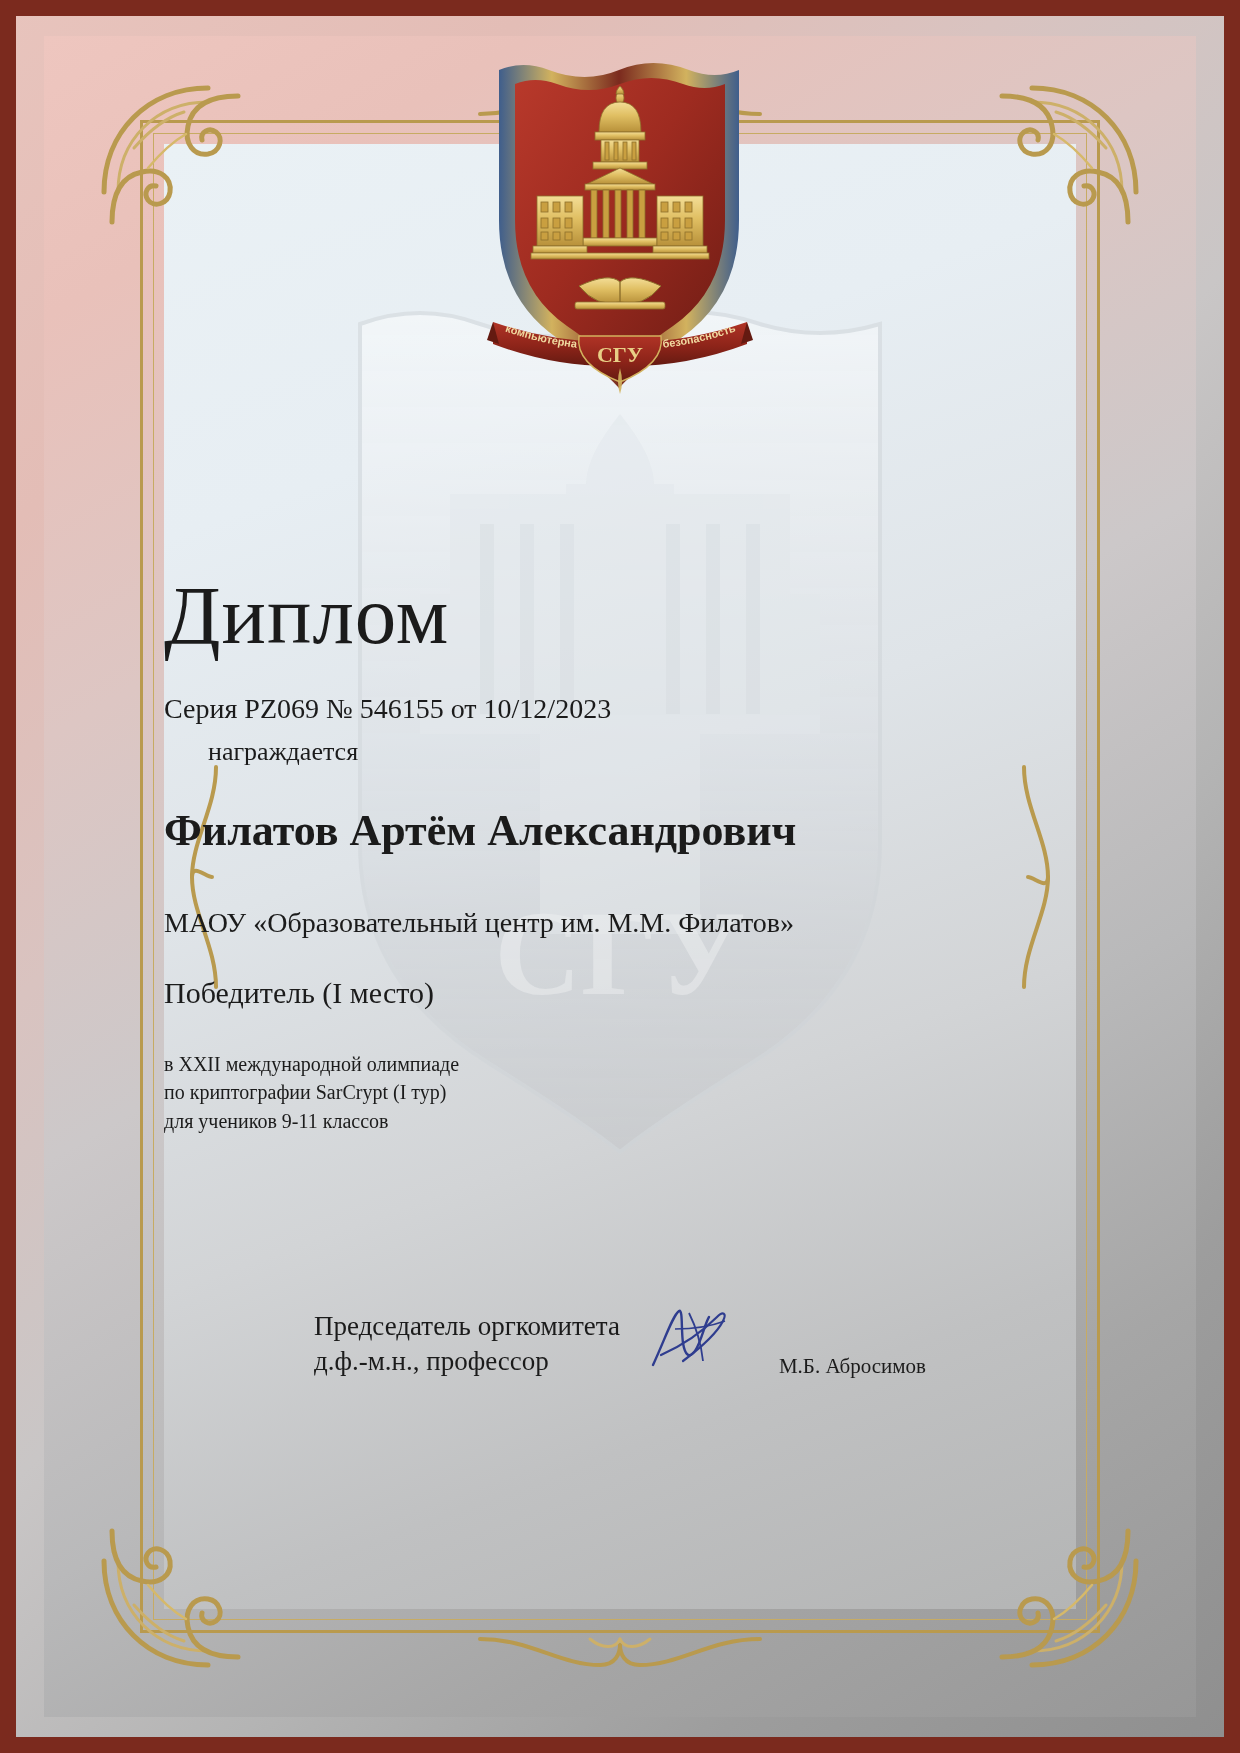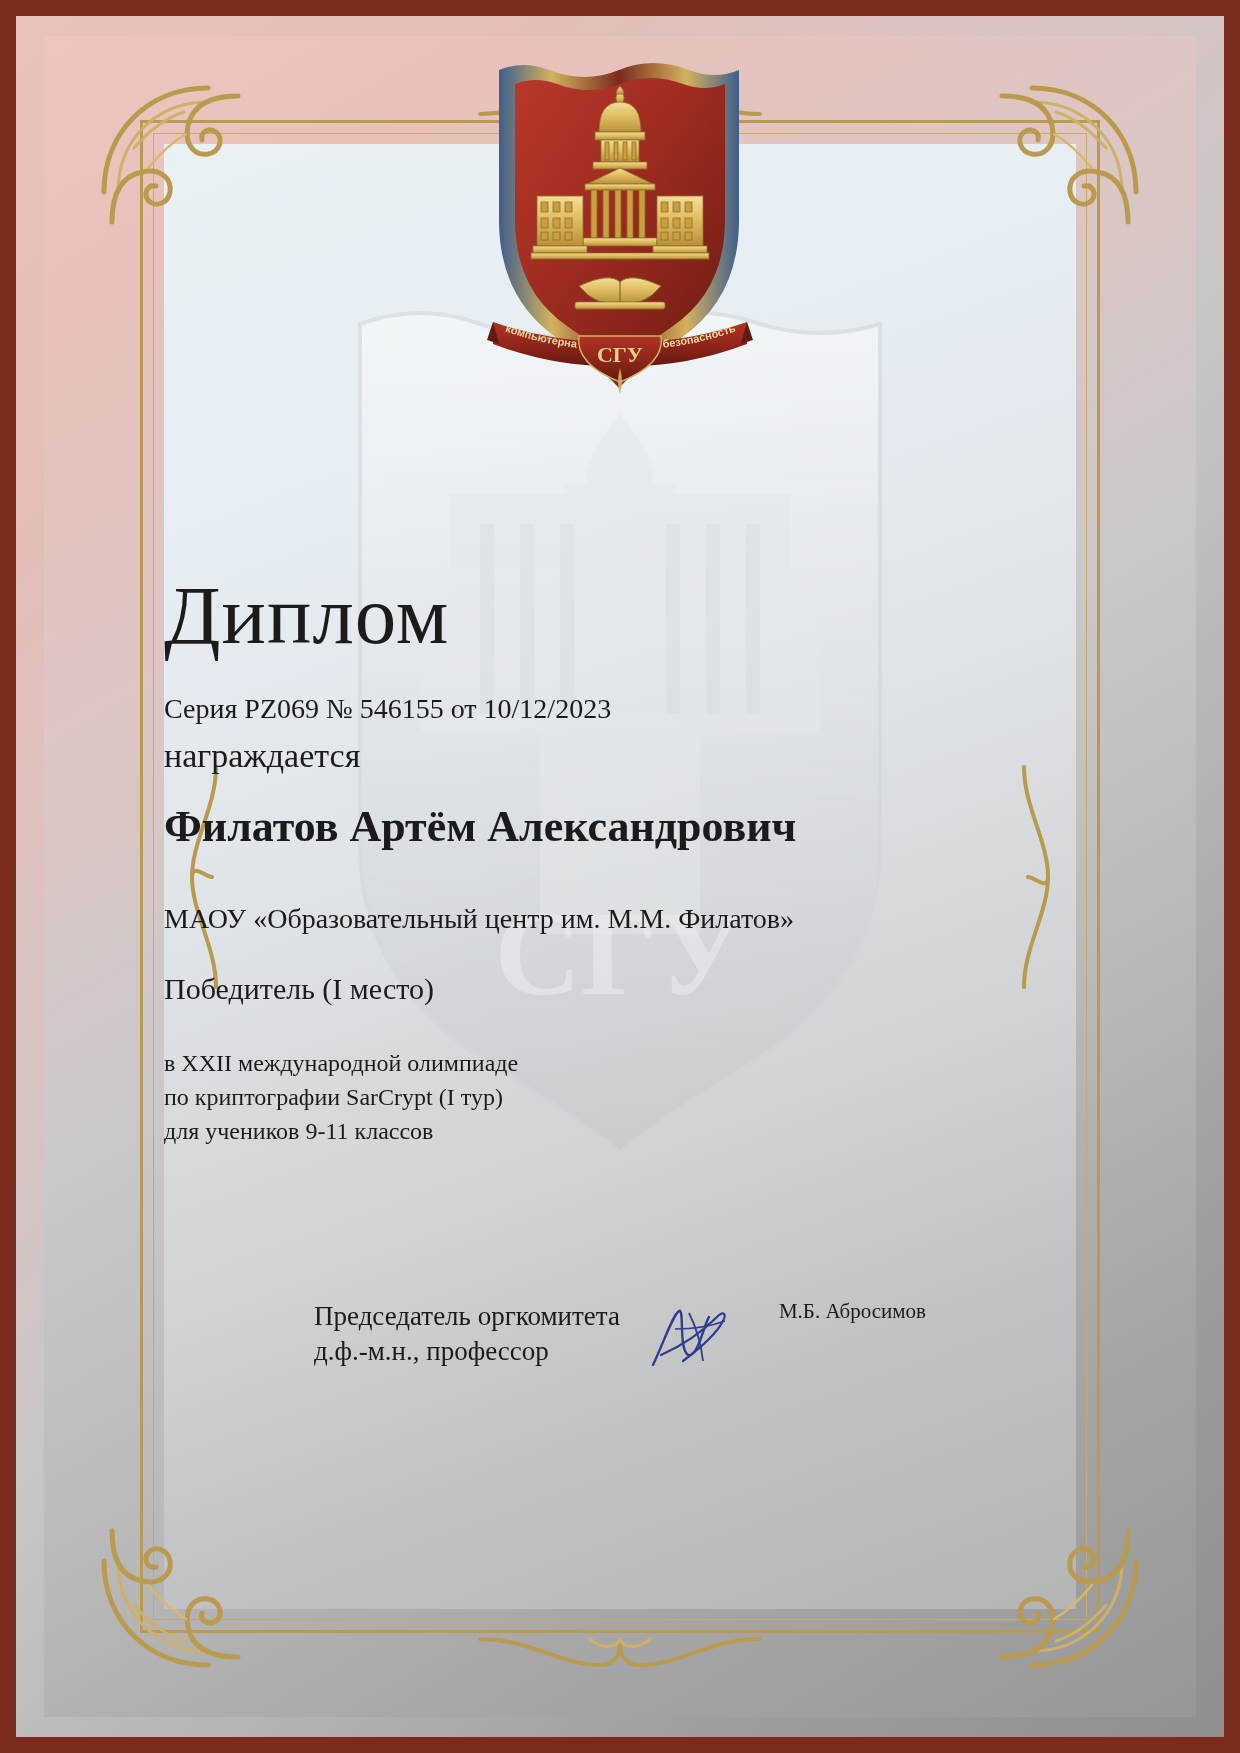--- a/index.html
+++ b/index.html
@@ -164,55 +164,56 @@
     line-height: 1;
     letter-spacing: 1px;
     margin-bottom: 36px;
     font-weight: 400;
   }
   .series {
     font-size: 28px;
     margin-bottom: 12px;
   }
   .awarded {
-    font-size: 34px;
-    margin-bottom: 26px;
+    font-size: 26px;
+    margin-bottom: 38px;
+    padding-left: 44px;
   }
   .recipient {
     font-size: 44px;
     font-weight: bold;
     margin-bottom: 48px;
   }
   .desc-line {
     font-size: 28px;
     line-height: 1.35;
   }
   .block-gap { height: 34px; }
   .result {
     font-size: 30px;
     font-weight: normal;
     margin-bottom: 6px;
   }
   .score {
     font-size: 28px;
   }
   .olymp-line {
-    font-size: 24px;
+    font-size: 20px;
     line-height: 1.42;
     font-family: Liberation Serif, serif;
   }
 
   
   .sign-row {
     position: absolute;
     left: 150px;
     right: 150px;
     bottom: 230px;
     display: flex;
-    align-items: flex-start;
+    align-items: flex-end;
     justify-content: space-between;
     z-index: 5;
     color: #1b1b1b;
   }
   .sign-left {
     font-size: 27px;
     line-height: 1.3;
     text-align: left;
   }
   .sign-mid {

